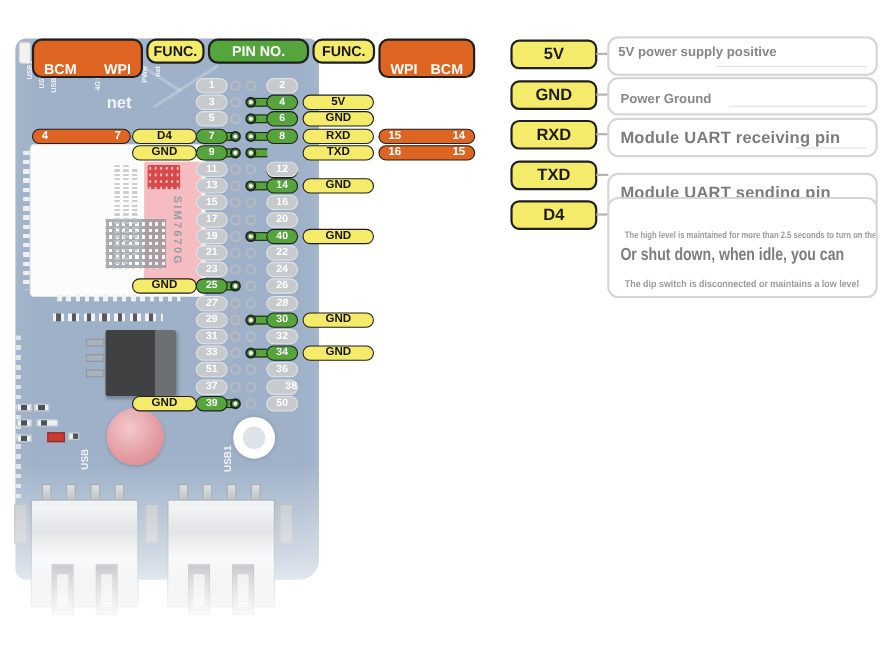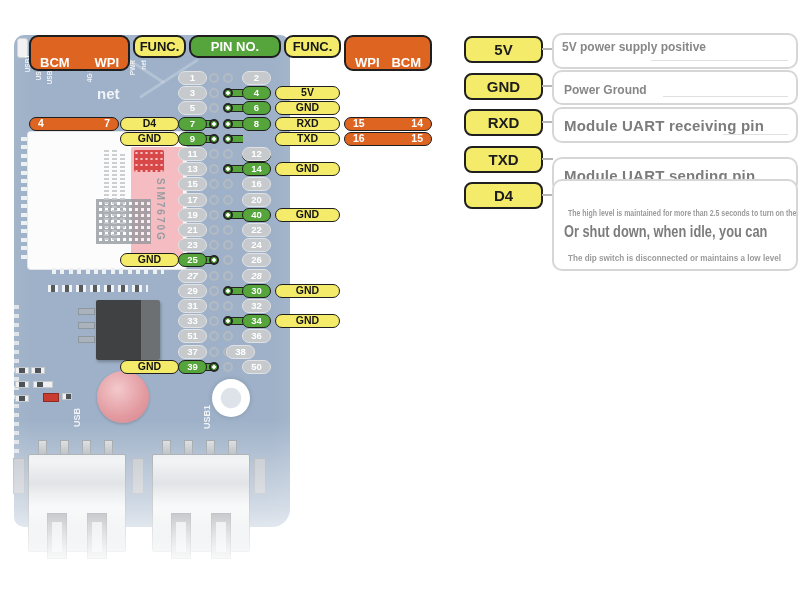--- a/index.html
+++ b/index.html
@@ -325,21 +325,21 @@
       <div class="prow" style="top: 329.4px;">
         <div class="ring off" style="left: 209px;"></div>
         <div class="ring off" style="left: 223px;"></div>
         <div class="pbox off" style="left: 178px;">51</div>
         <div class="pbox off" style="left: 242px;">36</div>
       </div>
       <div class="prow" style="top: 344.6px;">
         <div class="ring off" style="left: 209px;"></div>
         <div class="ring off" style="left: 223px;"></div>
         <div class="pbox off" style="left: 178px;">37</div>
-        <div class="pbox off" style="left: 226px;">38</div>
+        <div class="pbox off" style="left: 242px; text-align: right;">38</div>
       </div>
       <div class="prow" style="top: 359.8px;">
         <div class="stub" style="left: 204px; width: 9px;"></div>
         <div class="ring on" style="left: 209px;"></div>
         <div class="ring off" style="left: 223px;"></div>
         <div class="pbox on" style="left: 178px;">39</div>
         <div class="pbox off" style="left: 242px;">50</div>
         <div class="ybox" style="left: 120px; width: 59px;">GND</div>
       </div>
     </div>

